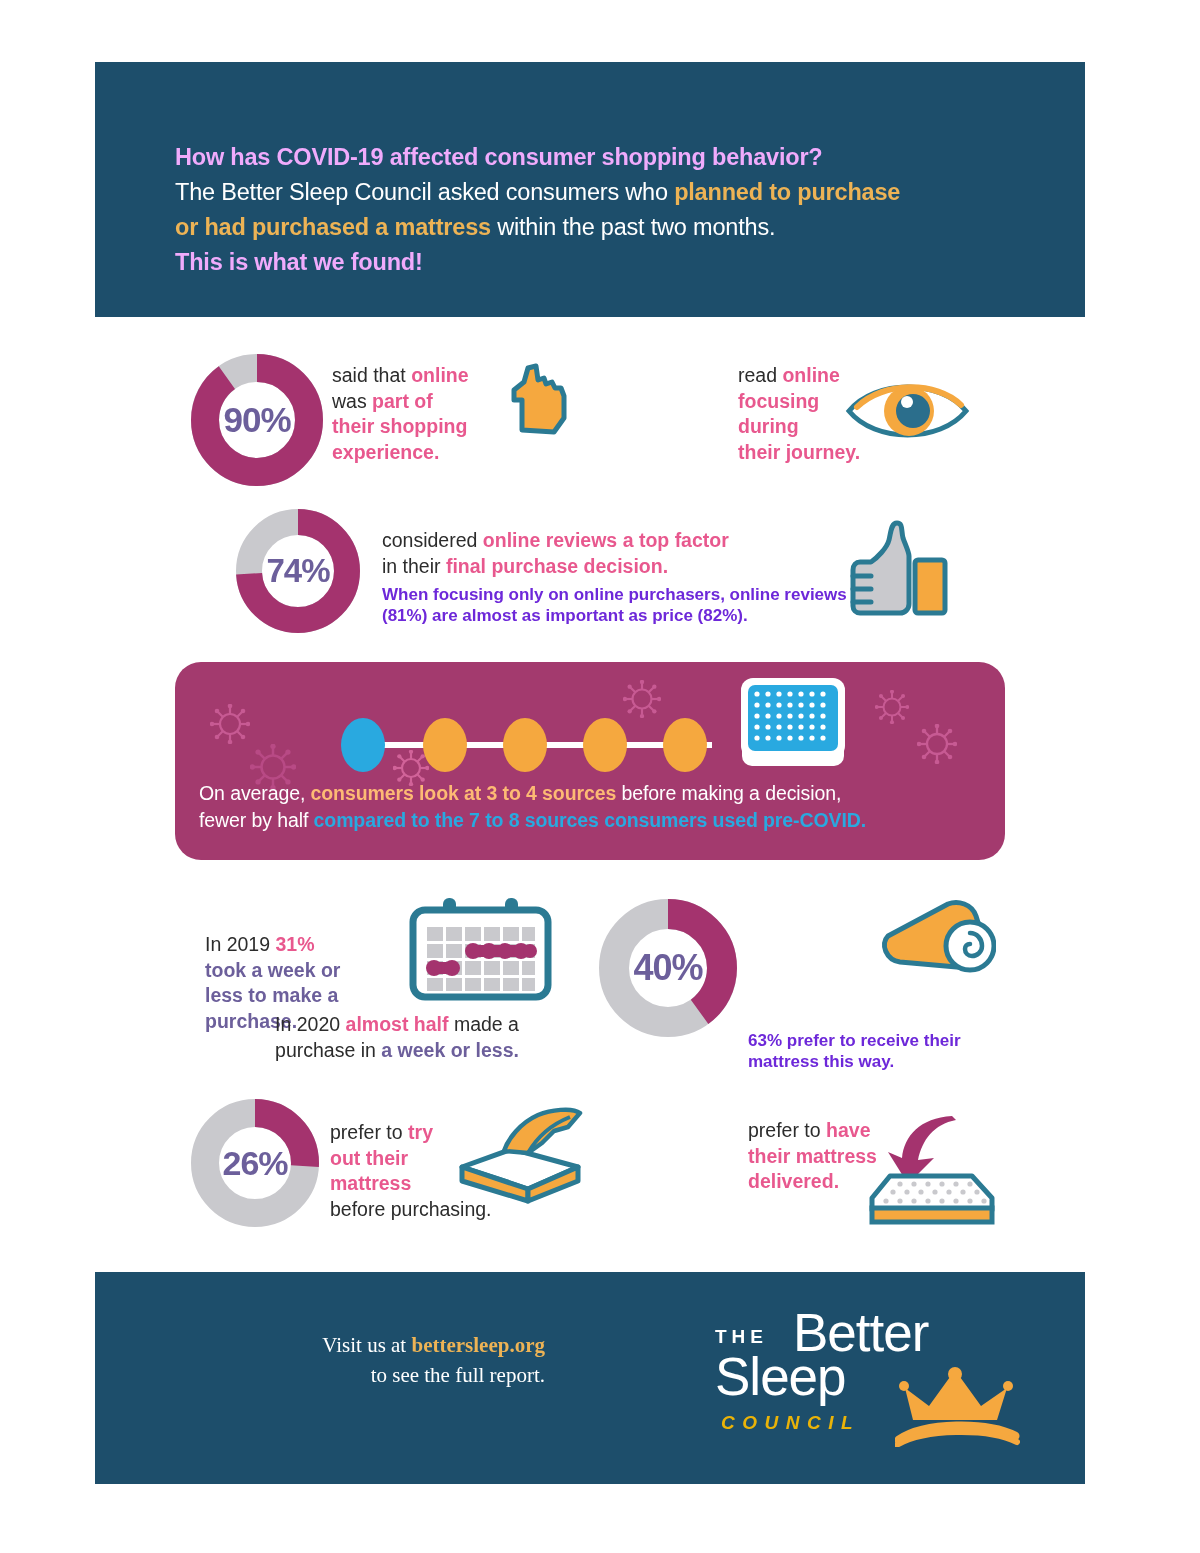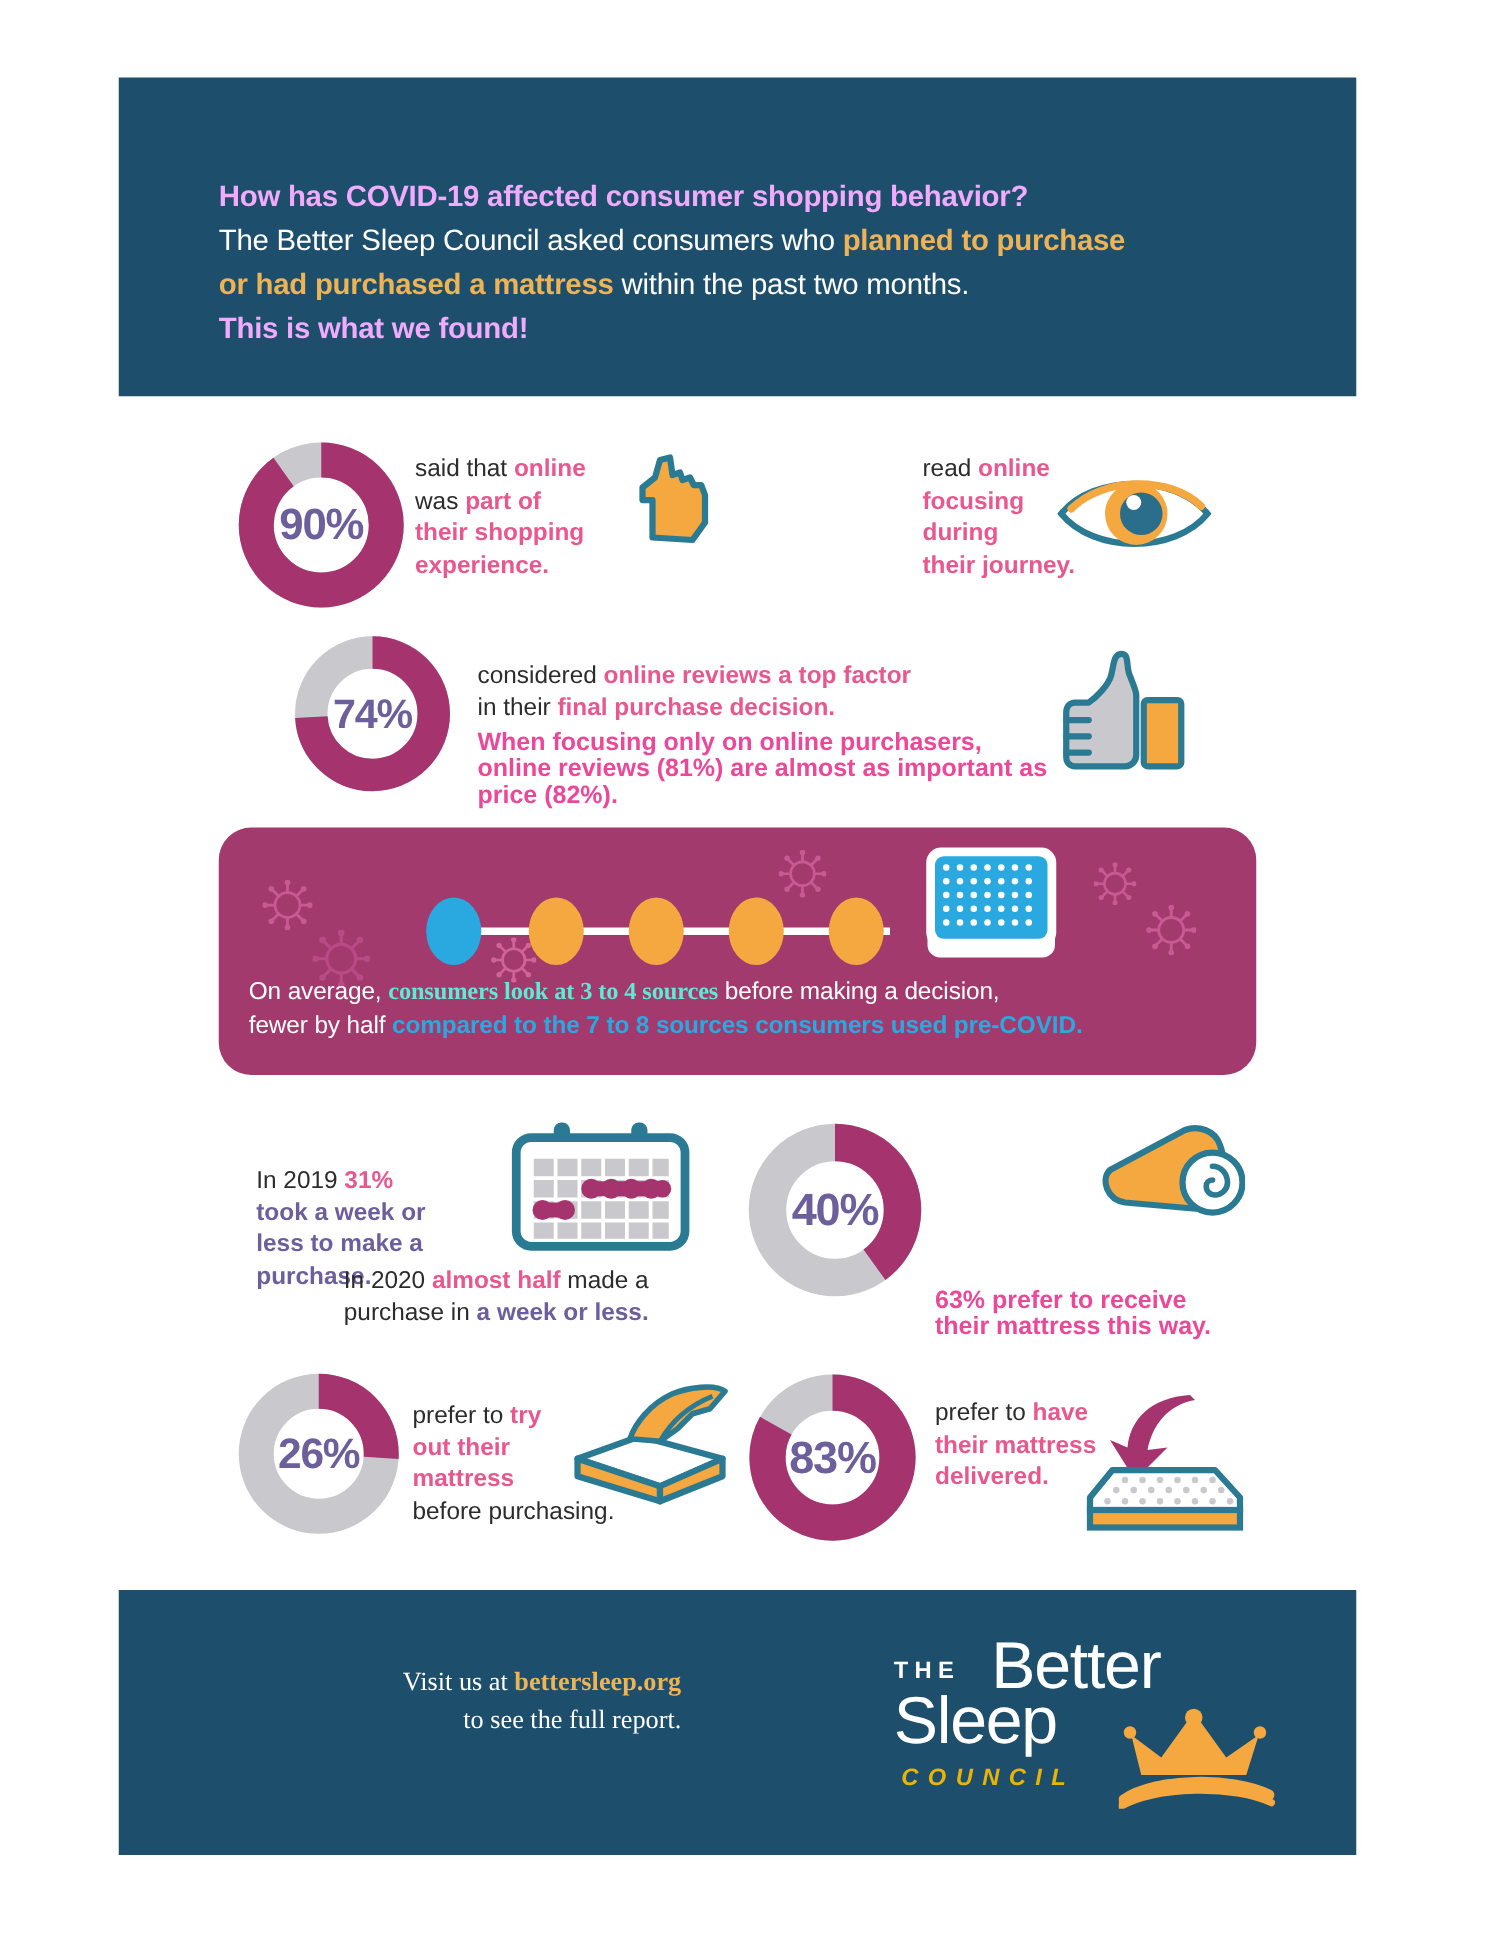--- a/index.html
+++ b/index.html
@@ -28,33 +28,33 @@
   .donut { position: relative; }
   .donut svg { display: block; }
   .donut .pct {
     position: absolute; left: 0; top: 0; width: 100%; height: 100%;
     display: flex; align-items: center; justify-content: center;
     font-size: 35px; font-weight: bold; color: #6c5f9b; letter-spacing: -1px;
   }
   .copy { font-size: 19.5px; line-height: 25.5px; color: #2c2c2c; }
   .copy .pk { color: #e8588e; font-weight: bold; }
   .copy .pu { color: #6c5f9b; font-weight: bold; }
-  .subcopy { font-size: 20px; line-height: 21px; color: #ec4899; font-weight: bold; }
+  .subcopy { font-size: 17px; line-height: 21px; color: #6d28d9; font-weight: bold; }
 
   
   .banner {
     position: absolute; left: 175px; top: 662px;
     width: 830px; height: 198px;
     background: #a33a6e; border-radius: 26px;
   }
   .banner-text {
     position: absolute; left: 24px; top: 118px; width: 790px;
     font-size: 19.5px; line-height: 27px; color: #ffffff; letter-spacing: -0.1px;
   }
-  .banner-text .or { color: #5eead4; font-weight: bold; font-family: Liberation Serif, serif; }
+  .banner-text .or { color: #fdba74; font-weight: bold; }
   .banner-text .bl { color: #29a9e0; font-weight: bold; }
 
   
   .footer {
     position: absolute; left: 95px; top: 1272px;
     width: 990px; height: 212px; background: #1d4e6b;
   }
   .visit {
     position: absolute; right: 540px; top: 58px; text-align: right;
     font-family: "Liberation Serif", serif;
@@ -423,29 +423,20 @@
   </div>
 
   <svg style="position:absolute;left:450px;top:1105px;" width="135" height="100" viewBox="0 0 135 100">
     <path d="M12 62 L62 44 L128 62 L78 84 Z" fill="#ffffff" stroke="#2b7a93" stroke-width="5" stroke-linejoin="round"></path>
     <path d="M12 62 L12 76 L78 96 L78 84 Z" fill="#f5a83f" stroke="#2b7a93" stroke-width="5" stroke-linejoin="round"></path>
     <path d="M78 84 L128 62 L128 76 L78 96 Z" fill="#f5a83f" stroke="#2b7a93" stroke-width="5" stroke-linejoin="round"></path>
     <path d="M54 46 C58 34 70 18 88 10 C100 5 122 2 130 8 L118 22 L104 26 L92 38 L78 48 Z" fill="#f5a83f" stroke="#2b7a93" stroke-width="4.5" stroke-linejoin="round"></path>
     <path d="M78 48 C86 34 100 20 120 12" fill="none" stroke="#2b7a93" stroke-width="4"></path>
   </svg>
 
-  <div class="stat" style="left:598px; top:1098px;">
-    <div class="donut" style="width:136px;height:136px;">
-      <svg width="136" height="136" viewBox="0 0 136 136">
-        <circle cx="68" cy="68" r="52" fill="none" stroke="#c9c9cd" stroke-width="29"></circle>
-        <circle cx="68" cy="68" r="52" fill="none" stroke="#a4336e" stroke-width="29" stroke-dasharray="271.2 55.6" transform="rotate(-90 68 68)"></circle>
-      </svg>
-      <div class="pct" style="font-size:36px;">83%</div>
-    </div>
-  </div>
   <div class="copy" style="position:absolute;left:748px;top:1118px;width:190px;">
     <span>prefer to </span><span class="pk">have</span><br>
     <span class="pk">their mattress</span><br>
     <span class="pk">delivered.</span>
   </div>
 
   <svg style="position:absolute;left:860px;top:1110px;" width="145" height="120" viewBox="0 0 145 120">
     <path d="M92 6 C60 8 44 26 42 48 L28 42 L48 74 L74 48 L58 50 C62 30 74 14 96 10 Z" fill="#a4336e"></path>
     <path d="M12 88 L30 66 L112 66 L132 88 L132 100 L12 100 Z" fill="#ffffff" stroke="#2b7a93" stroke-width="5" stroke-linejoin="round"></path>
     <rect x="12" y="98" width="120" height="14" fill="#f5a83f" stroke="#2b7a93" stroke-width="5"></rect>

